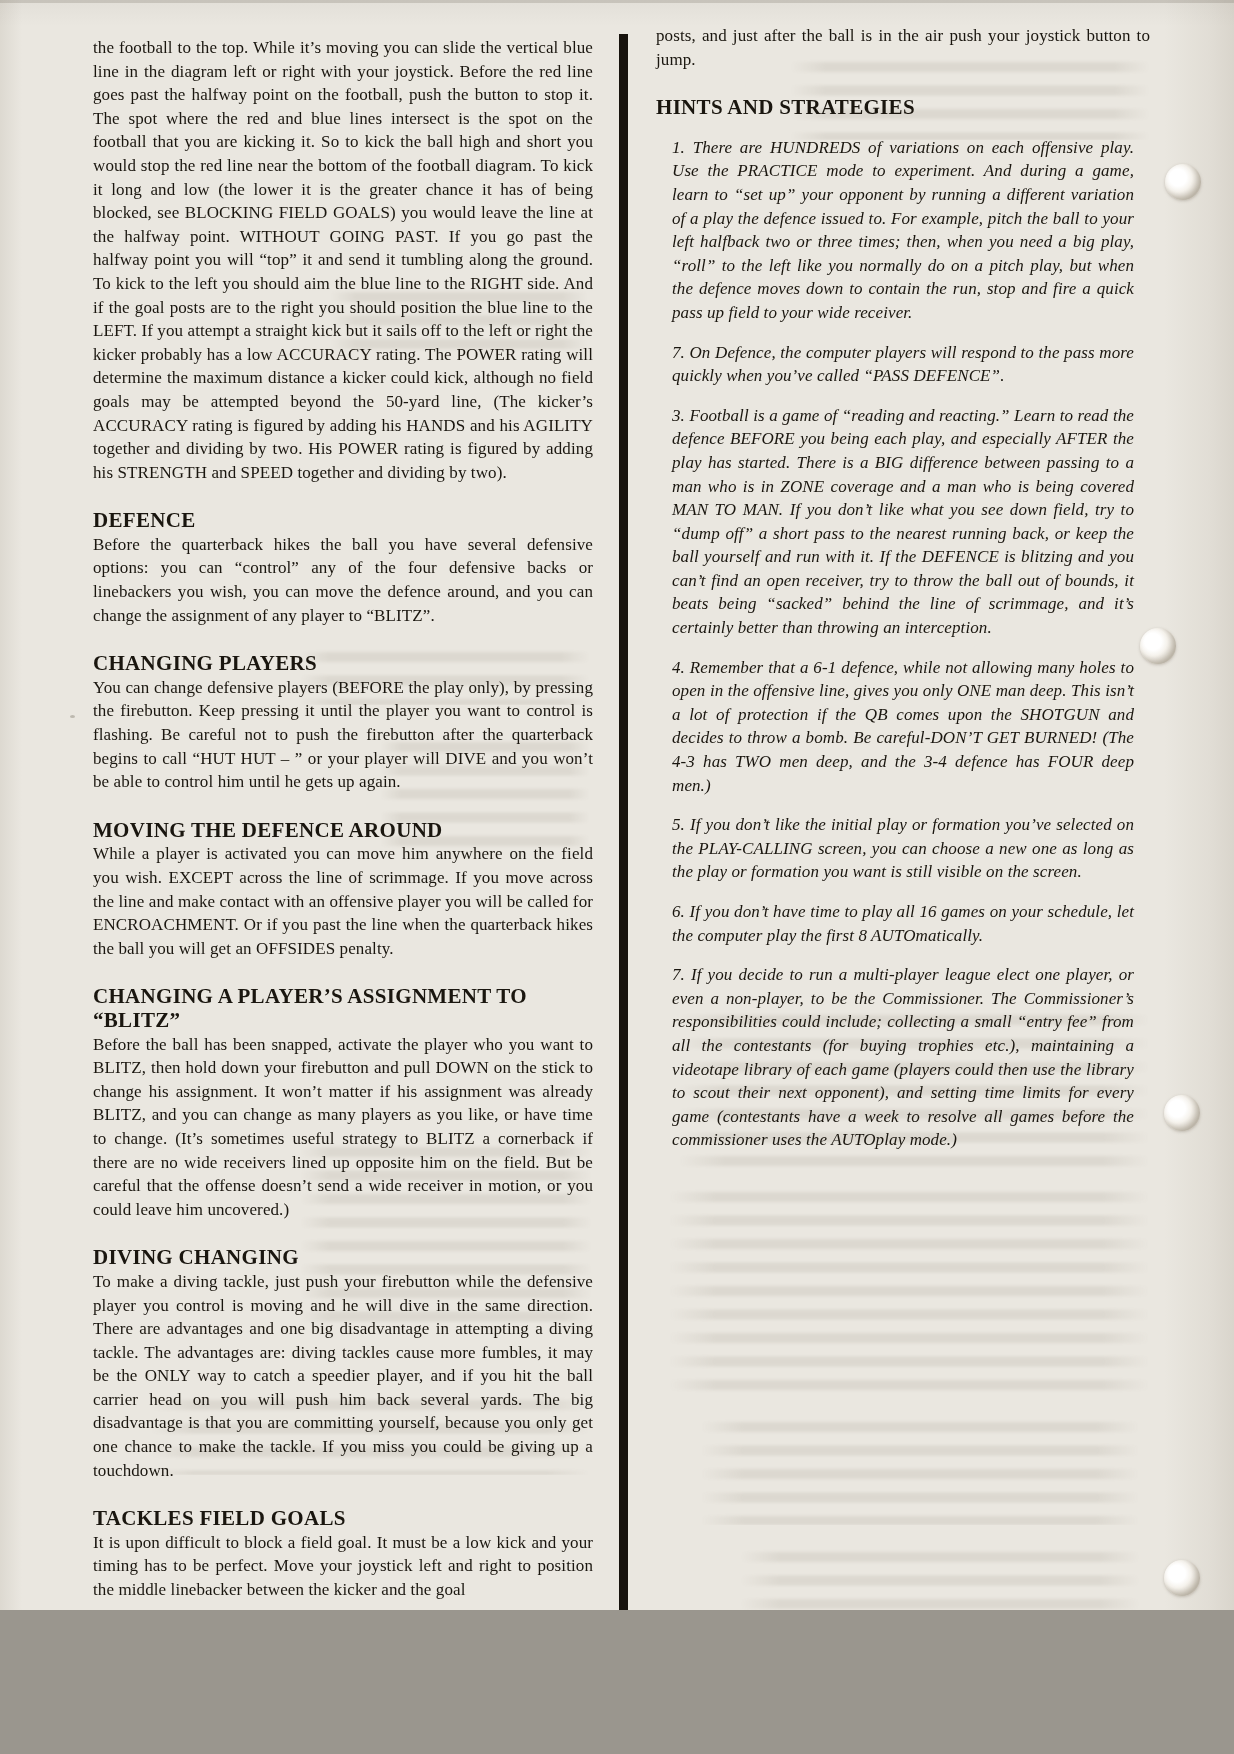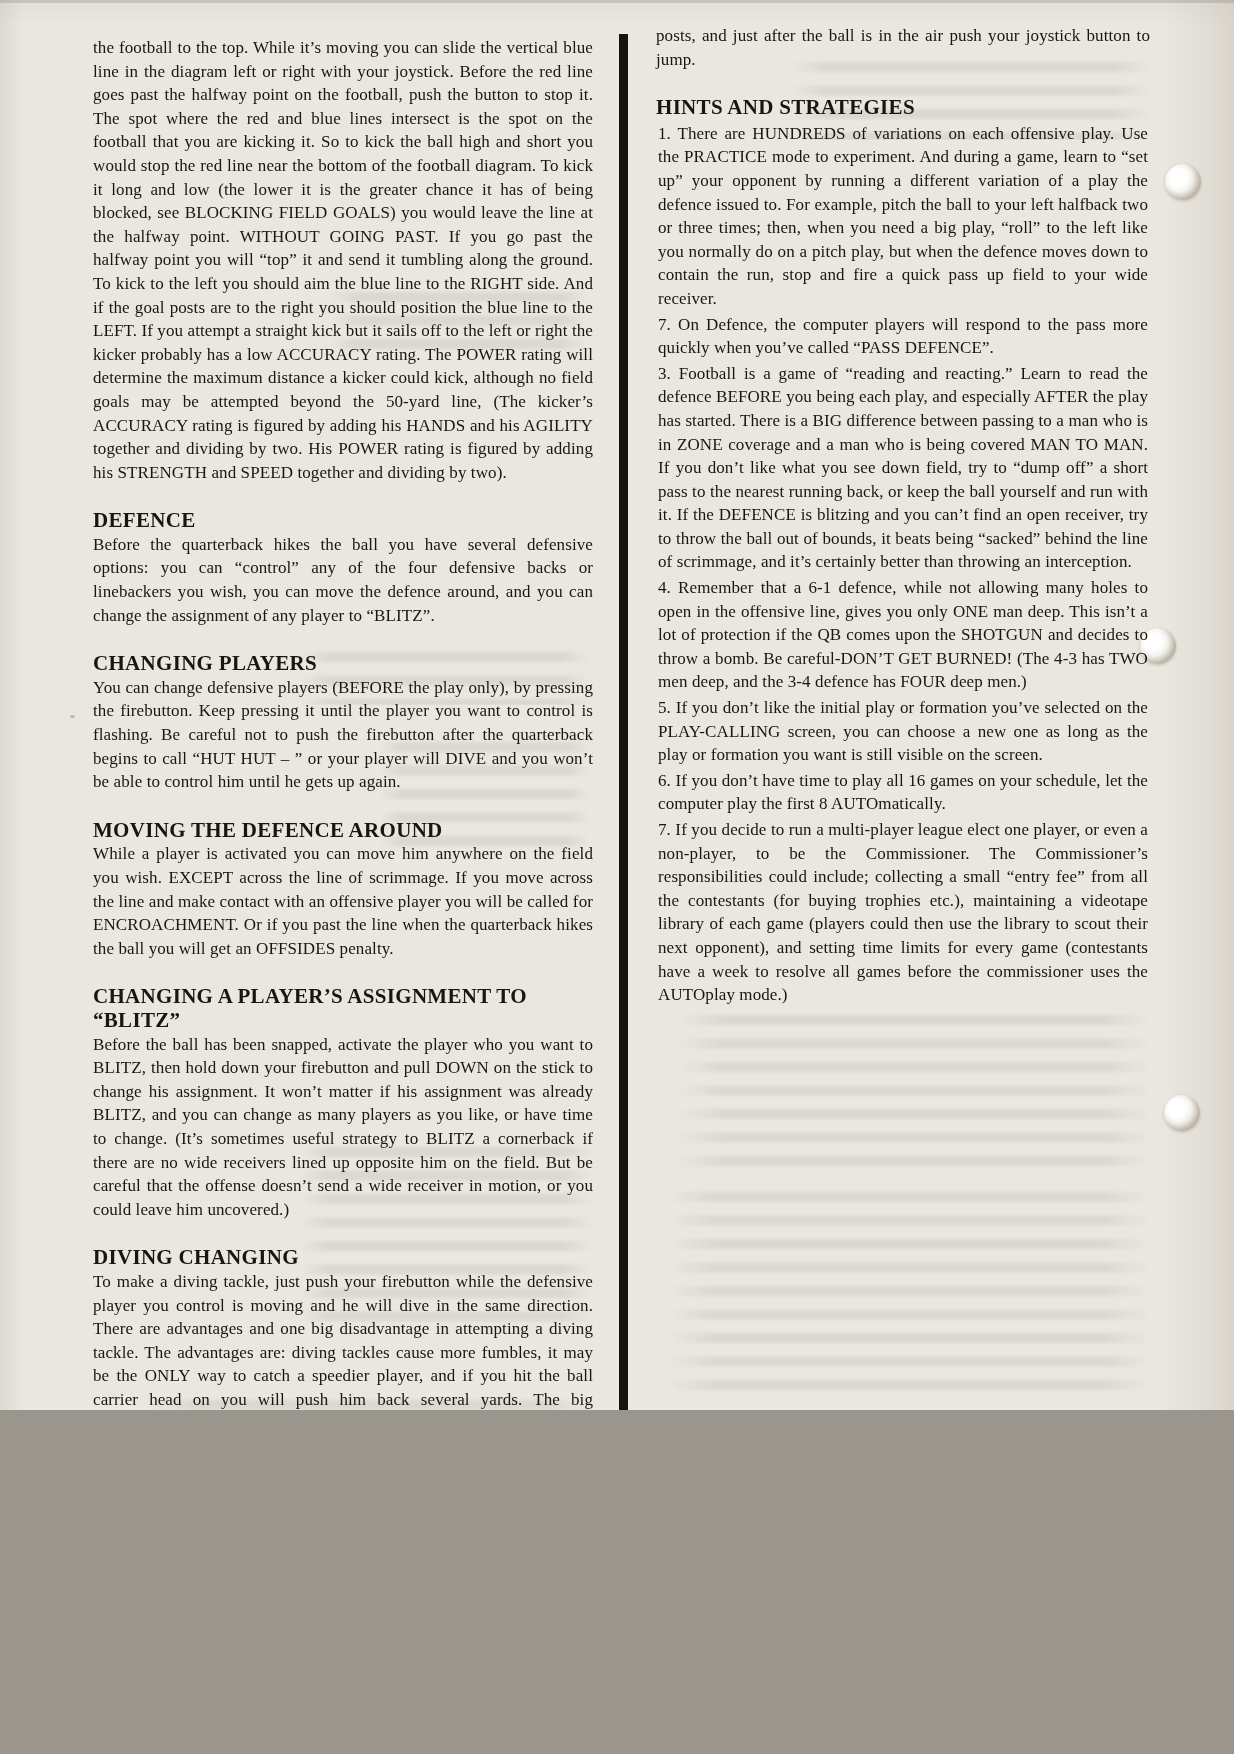--- a/index.html
+++ b/index.html
@@ -1,19 +1,19 @@
 <!DOCTYPE html>
 <html><head>
 <meta charset="utf-8">
 <style>
   html,body{margin:0;padding:0;}
   body{background:#9a968e;}
   .page{
     position:relative;
-    width:1234px;height:1410px;
+    width:1234px;height:1610px;
     margin:0 auto;
     overflow:hidden;
     color:#1a160f;
     font-family:"Liberation Serif", serif;
     background:
       linear-gradient(to bottom,
         #e2dfd8 0px, #eae7e0 26px,
         #eae7e0 1690px, #ddd9d1 1738px, #c3bfb6 1748px, #b5b1a8 1754px);
   }
   .page::before{ 
@@ -38,21 +38,21 @@
     font-size:17px;line-height:23.6px;
     text-align:justify;
     letter-spacing:.1px;
   }
   .sec{margin-top:25px;}
   .heading{
     margin:0;
     font-size:21px;line-height:23.6px;
     font-weight:bold;letter-spacing:.3px;
   }
-  .hint{margin:2px;}
+  .hint{margin:16px;font-style:italic;}
 
   .divider{
     position:absolute;left:619px;top:34px;width:9px;height:1586px;
     background:#17130d;z-index:3;
   }
 
   .page-number{
     position:absolute;left:558px;top:1620px;width:134px;
     text-align:center;z-index:3;
     font-family:"Liberation Sans", sans-serif;

